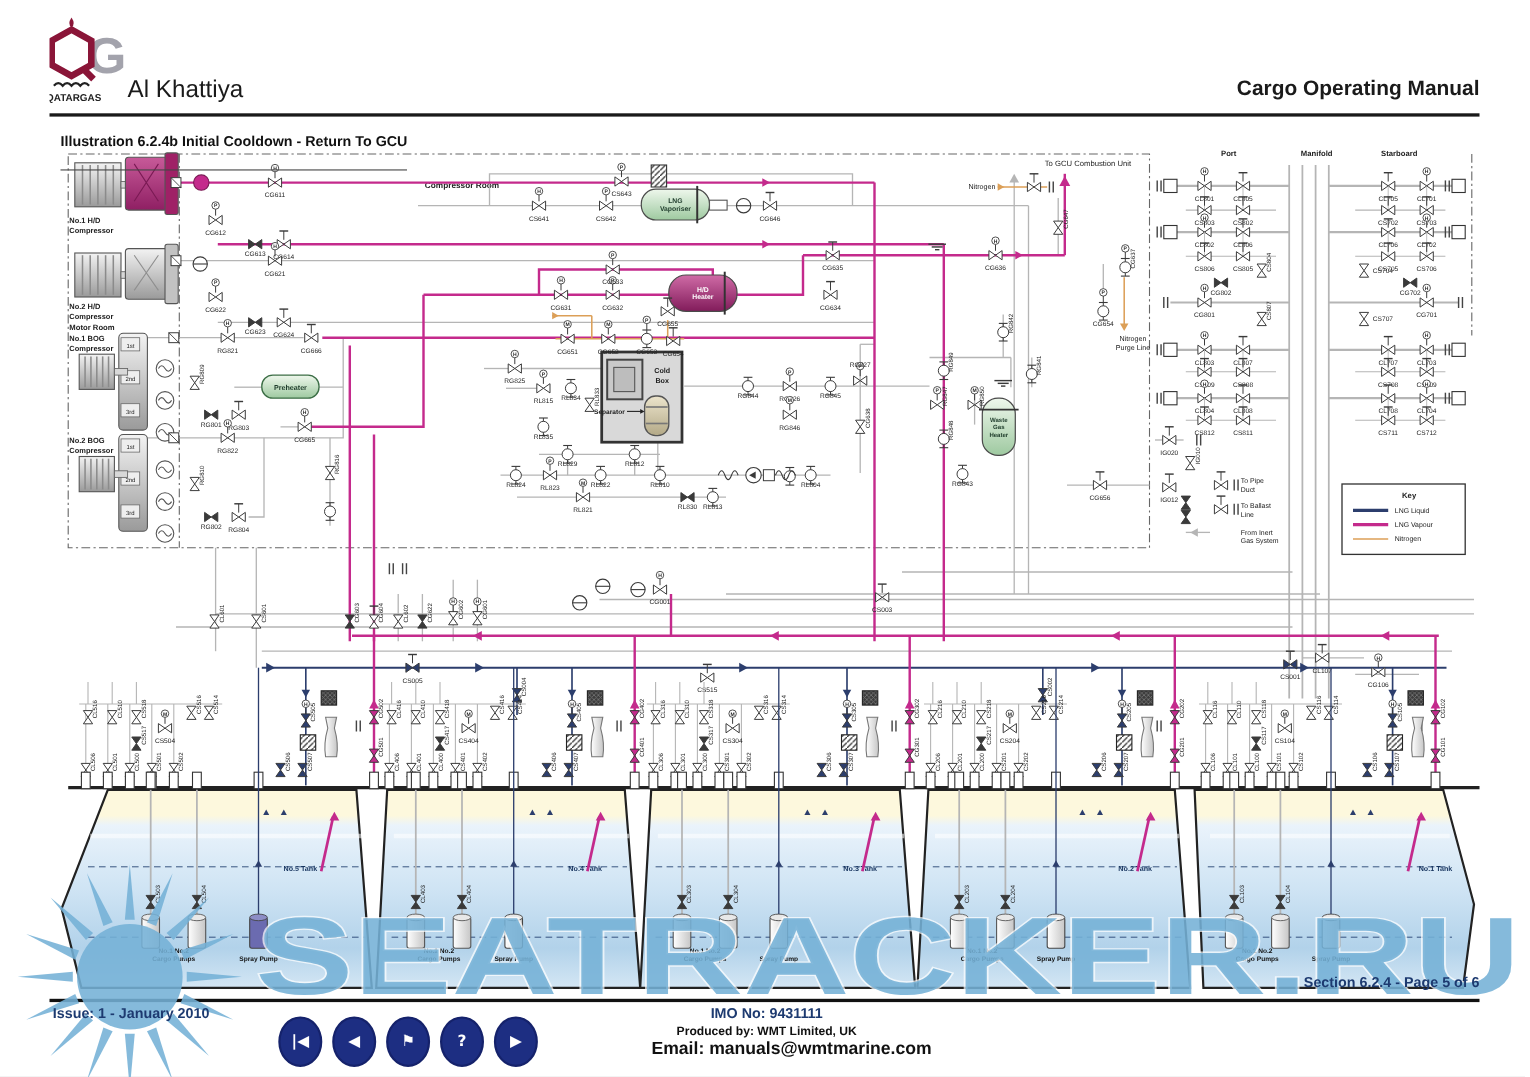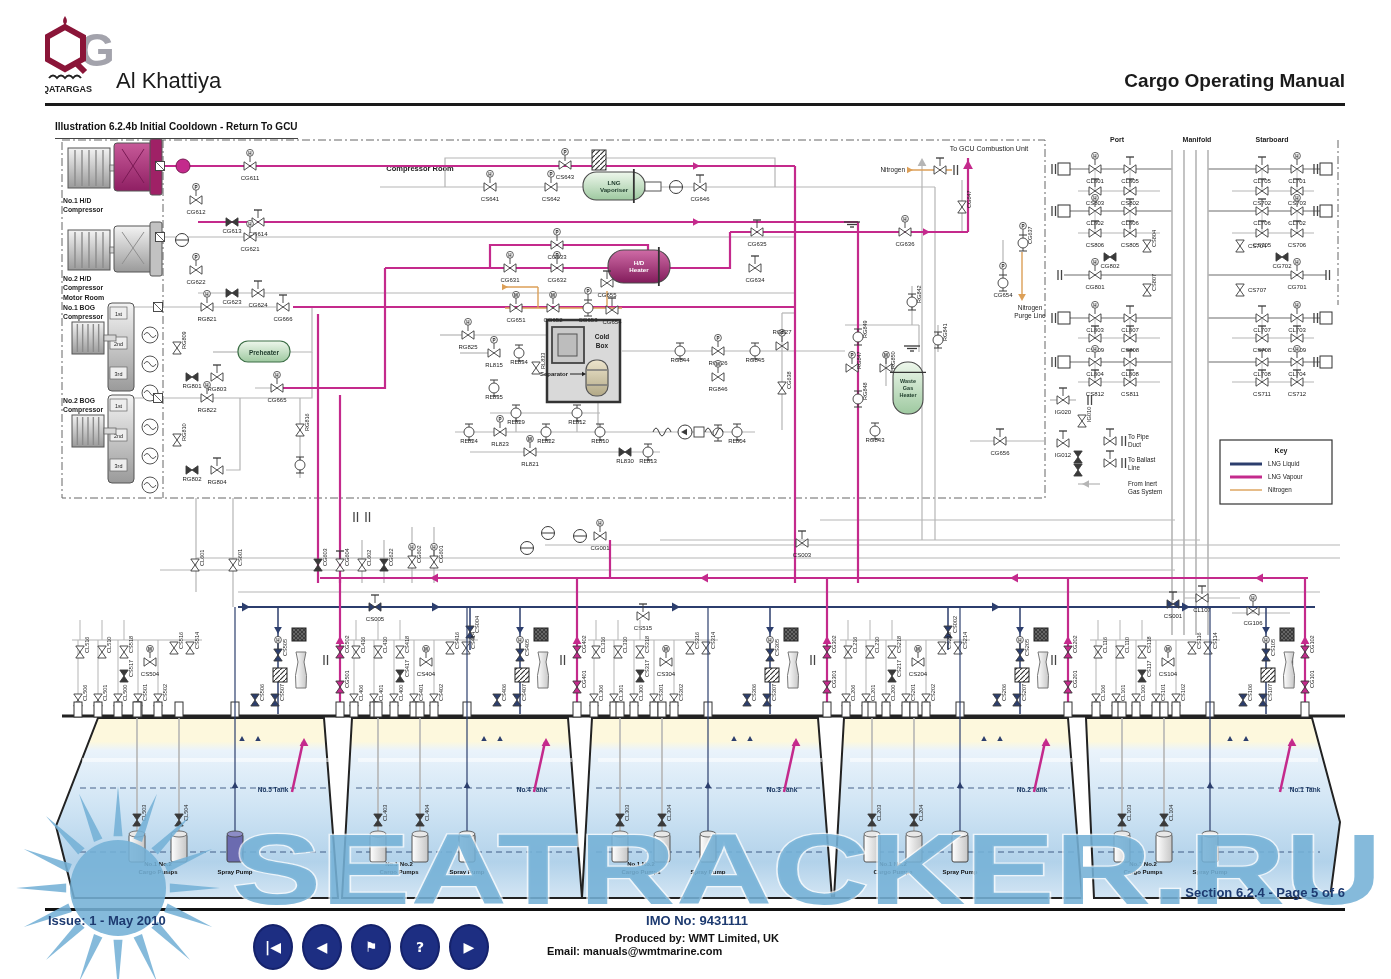--- a/index.html
+++ b/index.html
@@ -3,29 +3,29 @@
 <meta charset="utf-8">
 <style>
   html,body{margin:0;padding:0;background:#888;}
   .page{position:relative;width:1391px;height:979px;background:#fff;overflow:hidden;
         font-family:"Liberation Sans","DejaVu Sans",sans-serif;}
   .abs{position:absolute;}
   svg text{font-family:"Liberation Sans","DejaVu Sans",sans-serif;}
   .ship-name{left:116px;top:68px;font-size:22px;font-weight:normal;color:#1a1a1a;z-index:3;}
   .manual-title{right:46px;top:70px;font-size:19px;font-weight:bold;color:#1a1a1a;z-index:3;}
   .header-rule{left:45px;top:103px;width:1300px;height:3px;background:#1a1a1a;z-index:2;}
-  .ill-title{left:55px;top:121px;font-size:10px;font-weight:bold;color:#111;
-             border-bottom:1px solid #444;padding-bottom:6px;z-index:3;}
+  .ill-title{left:55px;top:121px;font-size:13px;font-weight:bold;color:#111;
+             border-bottom:1px solid #444;padding-bottom:18px;z-index:3;}
   #diagram{left:0;top:0;z-index:1;}
   #wmsvg{left:0;top:0;z-index:5;pointer-events:none;}
   .footer-rule{left:45px;top:908px;width:1300px;height:3px;background:#111;z-index:4;}
   .f-issue{left:48px;top:913px;font-size:13px;font-weight:bold;color:#1d3a70;z-index:6;}
   .f-imo{left:597px;top:913px;width:200px;text-align:center;font-size:13px;font-weight:bold;color:#1d3a70;z-index:6;}
   .f-prod{left:547px;top:932px;width:300px;text-align:center;font-size:11px;font-weight:bold;color:#111;z-index:6;}
-  .f-email{left:547px;top:945px;width:300px;text-align:left;font-size:11px;font-weight:bold;color:#111;z-index:6;}
+  .f-email{left:547px;top:945px;width:300px;text-align:right;font-size:16px;font-weight:bold;color:#111;z-index:6;}
   .f-section{right:46px;top:885px;font-size:13px;font-weight:bold;color:#1d3a70;z-index:6;}
   .navbtn{position:absolute;width:40px;height:46px;border-radius:50%;background:#1d2e82;
           color:#fff;border:2px solid #15226b;font-weight:bold;font-size:14px;
           display:flex;align-items:center;justify-content:center;z-index:9;cursor:pointer;
           font-family:"DejaVu Sans",sans-serif;padding:0;}
   .logo{left:45px;top:10px;z-index:3;}
 </style>
 </head>
 <body>
 
@@ -1897,21 +1897,21 @@
         <polygon points="113.5,836.2 122.5,836.2 118.0,786.0" fill="#74b1d6" fill-opacity="0.88"></polygon>
         <polygon points="133.6,838.4 142.0,841.9 157.0,793.8" fill="#74b1d6" fill-opacity="0.88"></polygon>
         <polygon points="151.4,848.2 157.8,854.6 190.1,815.9" fill="#74b1d6" fill-opacity="0.88"></polygon>
         <polygon points="164.1,864.0 167.6,872.4 212.2,849.0" fill="#74b1d6" fill-opacity="0.88"></polygon>
         <circle cx="118" cy="888" r="48" fill="#74b1d6" fill-opacity="0.88"></circle>
       </g>
     <text x="232" y="904" textLength="1150" lengthAdjust="spacingAndGlyphs" font-size="100" font-weight="bold" fill="#74b1d6" fill-opacity="0.88" stroke="#ffffff" stroke-opacity="0.7" stroke-width="2.5" paint-order="stroke">SEATRACKER.RU</text>
   </svg>
 
   <div class="abs footer-rule"></div>
-  <div class="abs f-issue">Issue: 1  -  May 2010</div>
+  <div class="abs f-issue">Issue: 1  -  January 2010</div>
   <div class="abs f-imo">IMO No: 9431111</div>
   <div class="abs f-prod">Produced by: WMT Limited, UK</div>
   <div class="abs f-email">Email: manuals@wmtmarine.com</div>
   <div class="abs f-section">Section 6.2.4 - Page 5 of 6</div>
 
   <button class="navbtn" style="left:253px;top:924px;">
       <span>|◀</span>
     </button>
   <button class="navbtn" style="left:302px;top:924px;">
       <span>◀</span>

